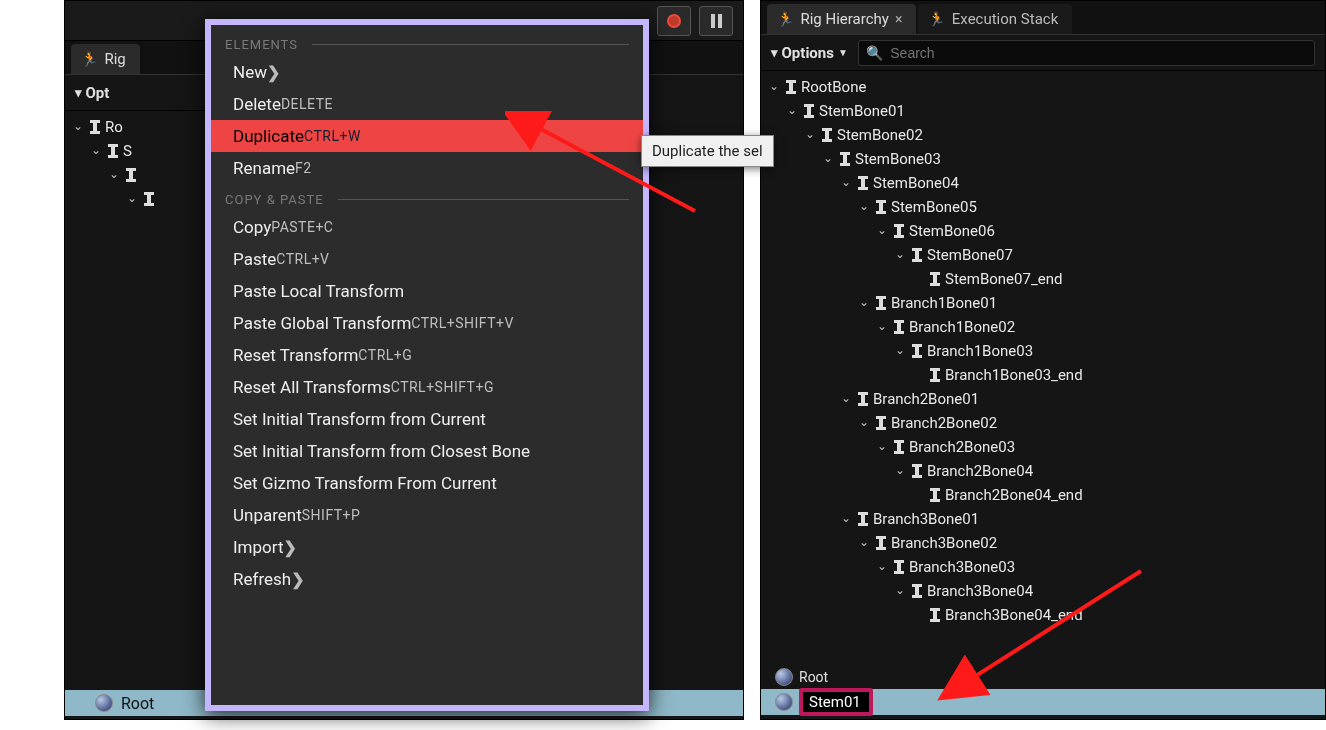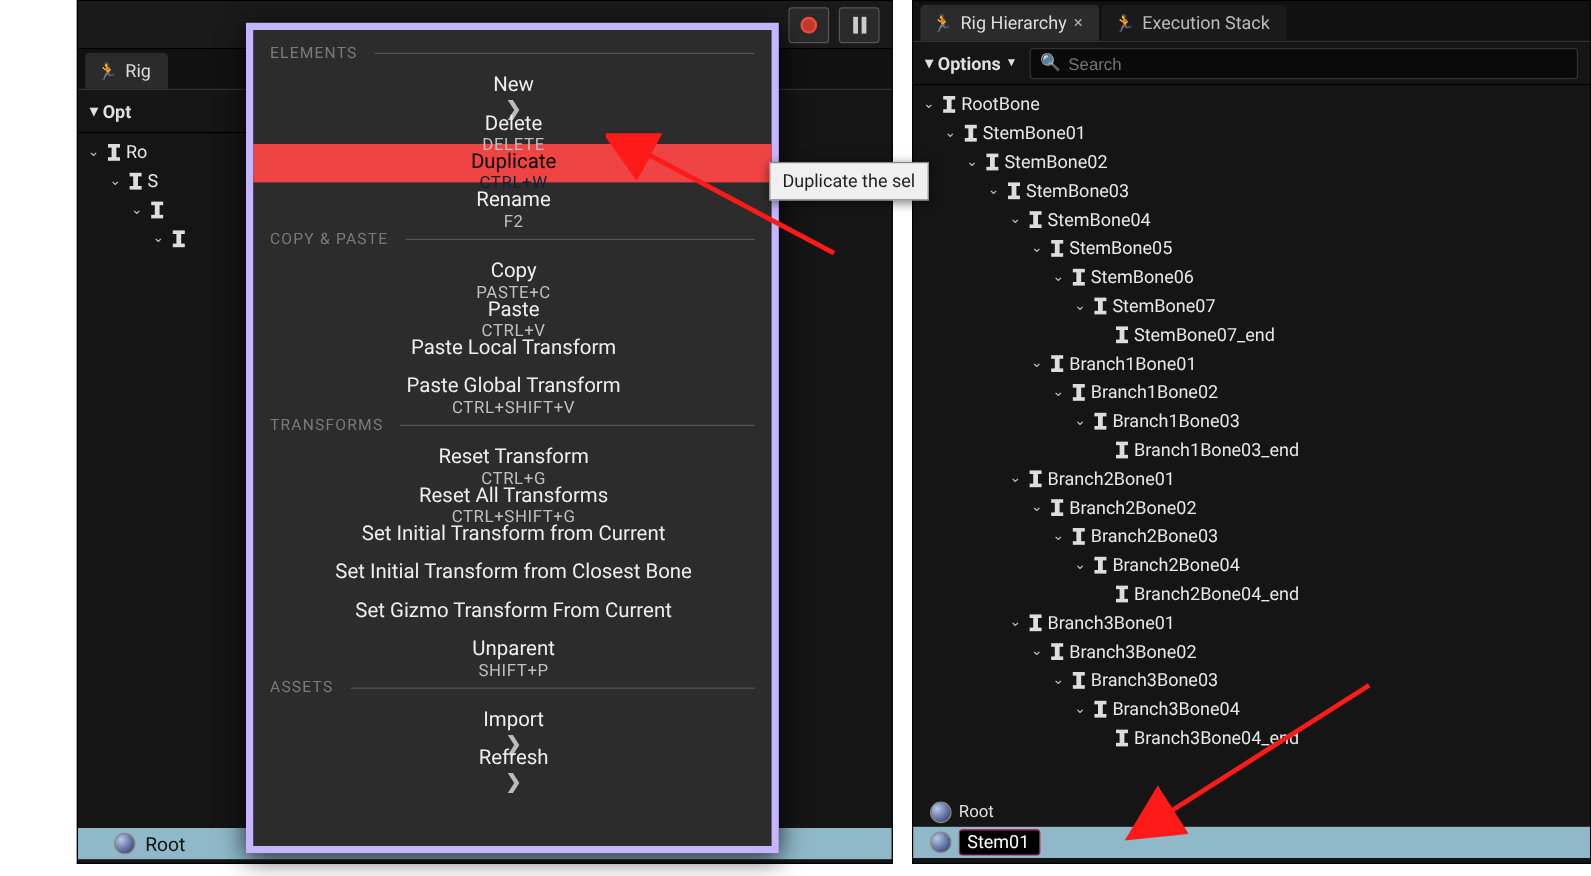--- a/index.html
+++ b/index.html
@@ -151,21 +151,21 @@
     border:1px solid #888;
   }
   .selected-row {
     background:#8fb8c8;
     color:#000;
     display:flex;align-items:center;gap:6px;
     height:26px;padding-left:6px;
   }
   .rename-box {
     background:#000;
-    border:1px solid #be185d;
+    border:4px solid #be185d;
     color:#fff;
     padding:1px 8px 1px 6px;
     border-radius:3px;
     font-size:15px;
   }
   
   .ctx {
     position:absolute;
     left:140px; top:0px;
     width:444px;
@@ -180,21 +180,21 @@
   .ctx-header {
     color:#7a7a7a; font-size:13px; letter-spacing:1px;
     padding:8px 14px 4px; display:flex; align-items:center;
   }
   .ctx-header .line {
     flex:1; height:1px; background:#555; margin-left:14px;
   }
   .ctx-item {
     display:flex; align-items:center;
     padding:5px 20px 5px 22px;
-    font-size:17px; color:#eee; height:32px;flex-direction:column;
+    font-size:17px; color:#eee; height:32px;
   }
   .ctx-item .sc { color:#bfbfbf; font-size:14px; letter-spacing:0.5px;}
   .ctx-item .arrow { color:#bbb; font-size:16px; font-weight:bold;}
   .ctx-item.hl { background:#ef4444; color:#000;}
   .ctx-item.hl .sc { color:#102030;}
   
   .tooltip {
     position:absolute;
     left:576px; top:134px;
     background:#f0f0f0; color:#222;
@@ -329,24 +329,20 @@
         <span class="sc">CTRL+V</span>
       </div>
     <div class="ctx-item">
         <span>Paste Local Transform</span>
       </div>
     <div class="ctx-item">
         <span>Paste Global Transform</span>
         <span class="sc">CTRL+SHIFT+V</span>
       </div>
 
-    <div class="ctx-header">
-        <span>TRANSFORMS</span>
-        <div class="line"></div>
-      </div>
     <div class="ctx-item">
         <span>Reset Transform</span>
         <span class="sc">CTRL+G</span>
       </div>
     <div class="ctx-item">
         <span>Reset All Transforms</span>
         <span class="sc">CTRL+SHIFT+G</span>
       </div>
     <div class="ctx-item">
         <span>Set Initial Transform from Current</span>
@@ -355,24 +351,20 @@
         <span>Set Initial Transform from Closest Bone</span>
       </div>
     <div class="ctx-item">
         <span>Set Gizmo Transform From Current</span>
       </div>
     <div class="ctx-item">
         <span>Unparent</span>
         <span class="sc">SHIFT+P</span>
       </div>
 
-    <div class="ctx-header">
-        <span>ASSETS</span>
-        <div class="line"></div>
-      </div>
     <div class="ctx-item">
         <span>Import</span>
         <span class="arrow">❯</span>
       </div>
     <div class="ctx-item">
         <span>Refresh</span>
         <span class="arrow">❯</span>
       </div>
   </div>
 

